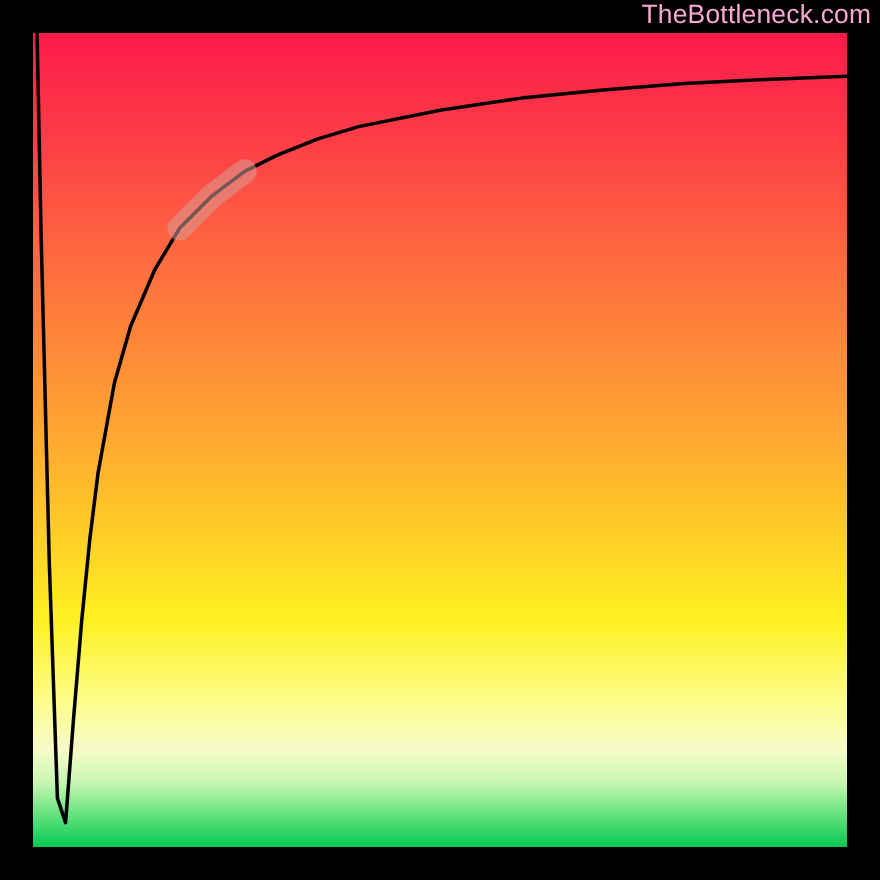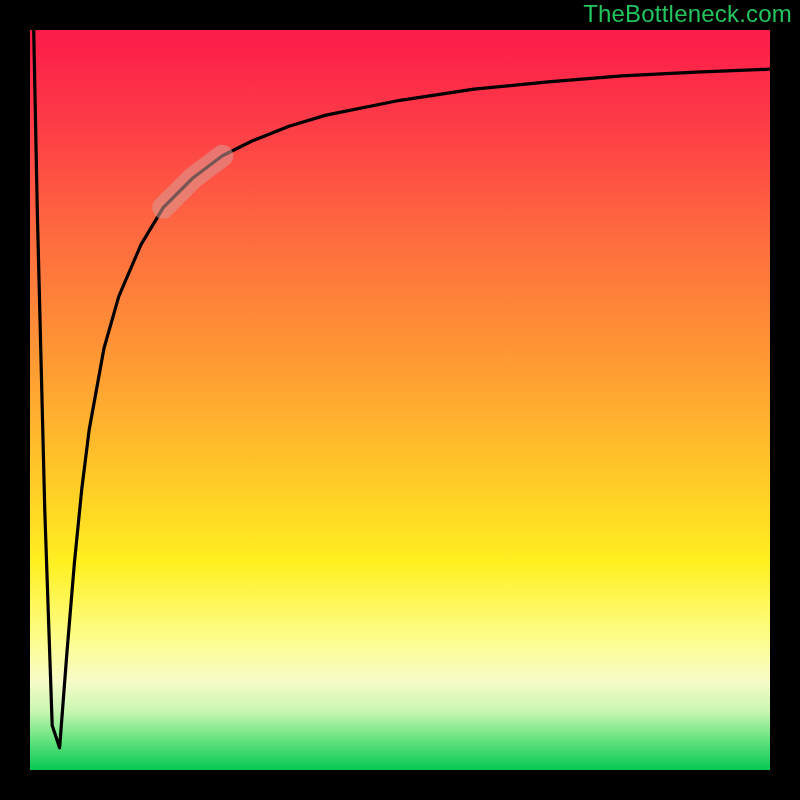--- a/index.html
+++ b/index.html
@@ -14,21 +14,21 @@
   .frame {
     position: relative;
     width: 800px;
     height: 800px;
     background: #000;
   }
   .watermark {
     position: absolute;
     top: 0;
     right: 8px;
-    color: #22c55e;
+    color: #f9a8d4;
     font-size: 24px;
     font-weight: 500;
     letter-spacing: 0.2px;
     z-index: 5;
     user-select: none;
   }
   .plot-bg {
     position: absolute;
     left: 30px;
     top: 30px;

